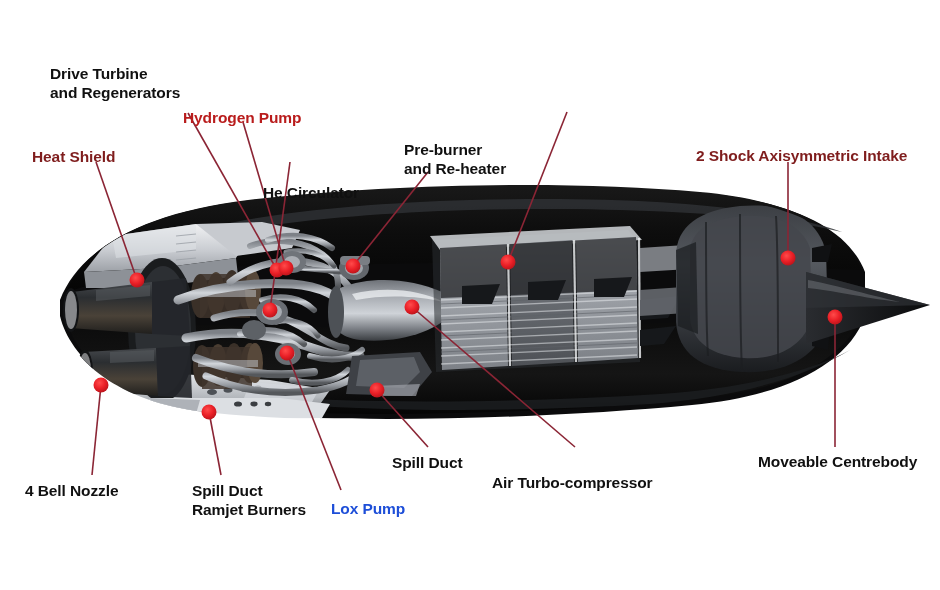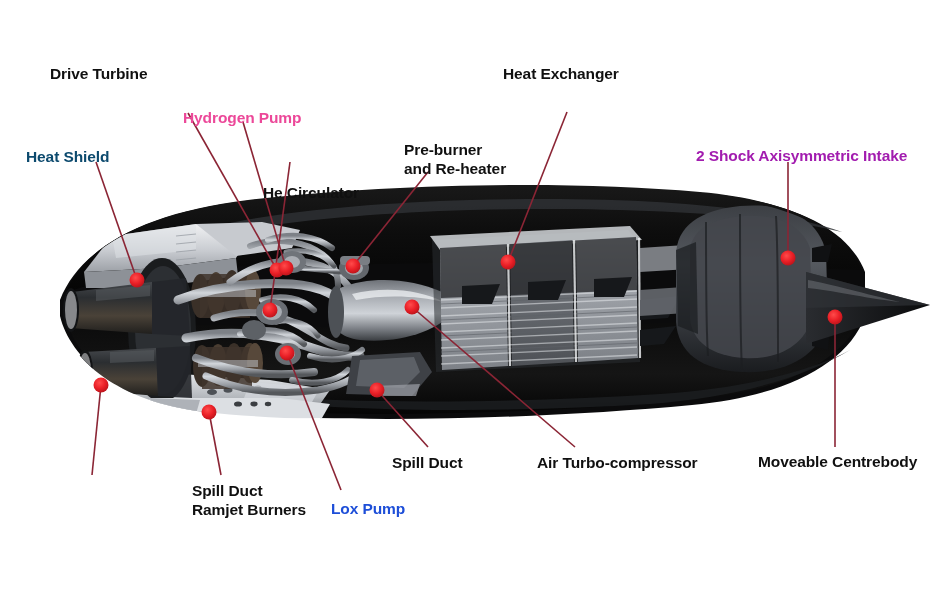--- a/index.html
+++ b/index.html
@@ -362,28 +362,28 @@
         <circle cx="835" cy="317" r="7.5" fill="url(#dotGrad)"></circle>
         <circle cx="412" cy="307" r="7.5" fill="url(#dotGrad)"></circle>
         <circle cx="377" cy="390" r="7.5" fill="url(#dotGrad)"></circle>
         <circle cx="287" cy="353" r="7.5" fill="url(#dotGrad)"></circle>
         <circle cx="209" cy="412" r="7.5" fill="url(#dotGrad)"></circle>
         <circle cx="101" cy="385" r="7.5" fill="url(#dotGrad)"></circle>
       </g>
   </svg>
 
   <div id="label-layer">
-      <div class="callout-label" style="left: 50px; top: 64px; color: rgb(16, 16, 16);"><div>Drive Turbine</div></div>
-      <div class="callout-label" style="left: 183px; top: 108px; color: #ec4899;"><div>Hydrogen Pump</div></div>
-      <div class="callout-label" style="left: 26px; top: 147px; color: #0c4a6e;"><div>Heat Shield</div></div>
+      <div class="callout-label" style="left: 50px; top: 64px; color: rgb(16, 16, 16);"><div>Drive Turbine</div><div>and Regenerators</div></div>
+      <div class="callout-label" style="left: 183px; top: 108px; color: #b91c1c;"><div>Hydrogen Pump</div></div>
+      <div class="callout-label" style="left: 32px; top: 147px; color: #7f1d1d;"><div>Heat Shield</div></div>
       <div class="callout-label" style="left: 263px; top: 147px; color: rgb(16, 16, 16); margin-top: 36px;"><div>He Circulator</div></div>
       <div class="callout-label" style="left: 404px; top: 140px; color: rgb(16, 16, 16);"><div>Pre-burner</div><div>and Re-heater</div></div>
-      <div class="callout-label" style="left: 503px; top: 64px; color: rgb(16, 16, 16);"><div>Heat Exchanger</div></div>
-      <div class="callout-label" style="left: 696px; top: 146px; color: #a21caf; text-align: center;"><div>2 Shock Axisymmetric Intake</div></div>
+      <div class="callout-label" style="left: 503px; top: 64px; color: rgb(16, 16, 16);"></div>
+      <div class="callout-label" style="left: 696px; top: 146px; color: #7f1d1d; text-align: center;"><div>2 Shock Axisymmetric Intake</div></div>
       <div class="callout-label" style="left: 758px; top: 452px; color: rgb(16, 16, 16);"><div>Moveable Centrebody</div></div>
-      <div class="callout-label" style="left: 492px; top: 453px; color: rgb(16, 16, 16); margin-left: 45px;"><div>Air Turbo-compressor</div></div>
+      <div class="callout-label" style="left: 492px; top: 473px; color: rgb(16, 16, 16);"><div>Air Turbo-compressor</div></div>
       <div class="callout-label" style="left: 392px; top: 453px; color: rgb(16, 16, 16);"><div>Spill Duct</div></div>
       <div class="callout-label" style="left: 331px; top: 499px; color: #1d4ed8;"><div>Lox Pump</div></div>
       <div class="callout-label" style="left: 192px; top: 481px; color: rgb(16, 16, 16);"><div>Spill Duct</div><div>Ramjet Burners</div></div>
-      <div class="callout-label" style="left: 25px; top: 481px; color: rgb(16, 16, 16);"></div>
+      <div class="callout-label" style="left: 25px; top: 481px; color: rgb(16, 16, 16);"><div>4 Bell Nozzle</div></div>
     </div>
 
 </div>
 
 </body></html>

